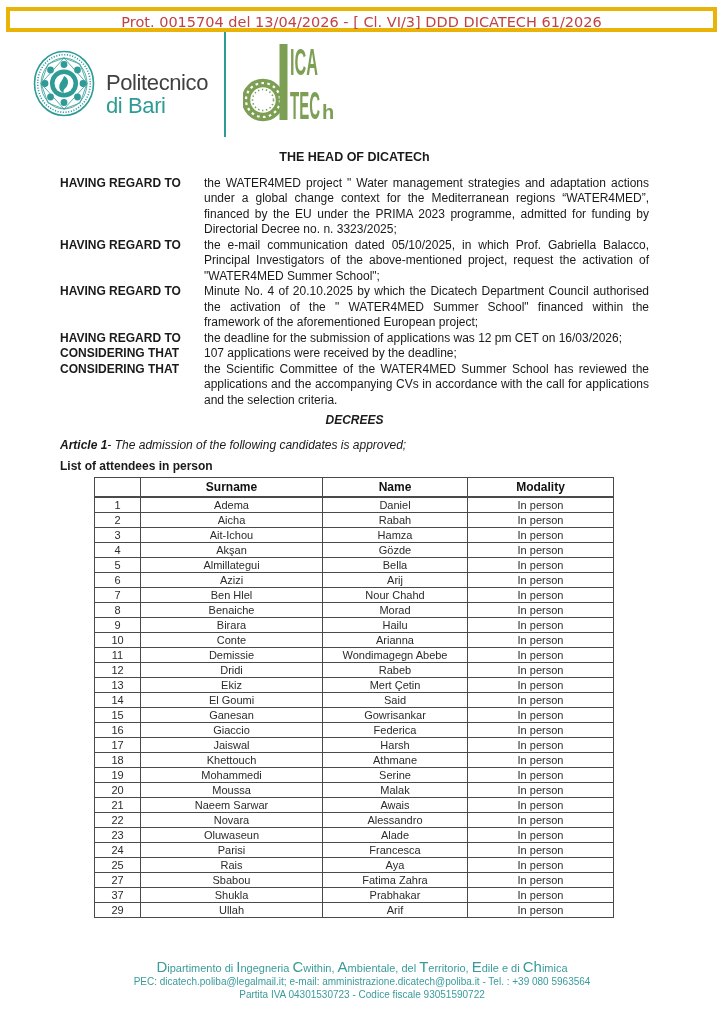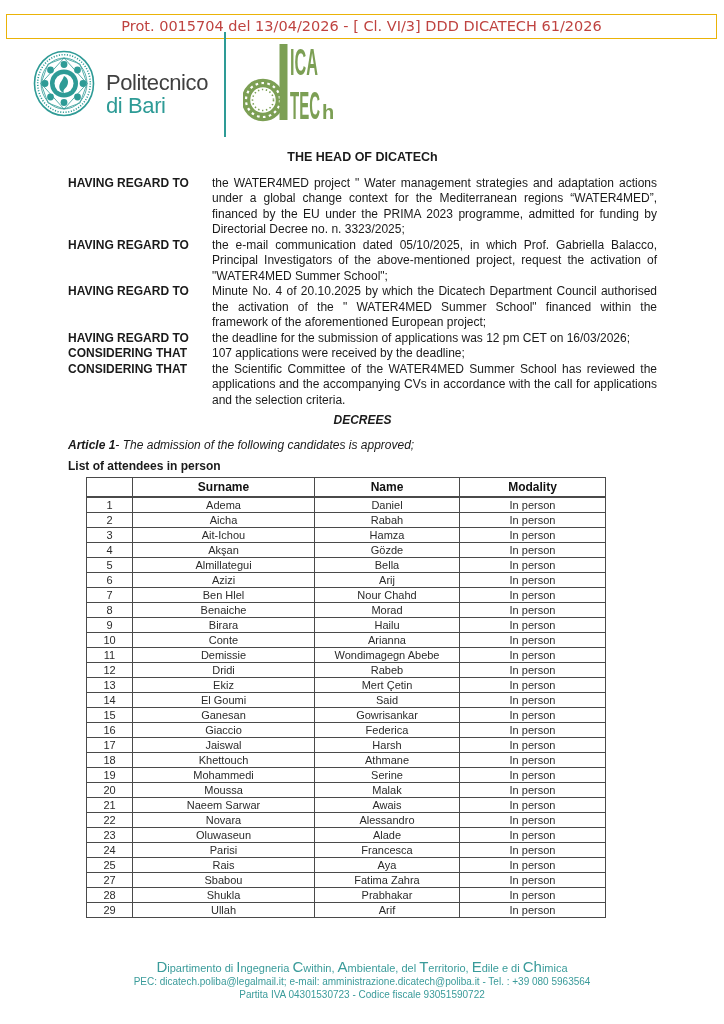--- a/index.html
+++ b/index.html
@@ -5,49 +5,49 @@
   * { margin:0; padding:0; box-sizing:border-box; }
   html,body { background:#e8e8e8; }
   .page {
     position:relative; width:724px; height:1024px; margin:0 auto;
     background:#ffffff; overflow:hidden;
     font-family:"Liberation Sans", sans-serif; color:#1a1a1a;
   }
 
   
   .prot-box {
-    position:absolute; left:6px; top:14px; width:711px; height:25px;
-    border:1px solid #eab308; text-align:center;
+    position:absolute; left:6px; top:7px; width:711px; height:25px;
+    border:4px solid #eab308; text-align:center;
     font-family:"DejaVu Sans", sans-serif;
     font-size:14.5px; line-height:23px; color:#bf4340;
   }
 
   
   .poliba-logo { position:absolute; left:33px; top:50px; display:flex; }
   .poliba-word { margin-left:11px; margin-top:22px; letter-spacing:-0.4px; }
   .poliba-word .l1 { font-size:22px; line-height:22px; color:#404040; }
   .poliba-word .l2 { font-size:22px; line-height:24px; color:#2e9b96; }
   .logo-divider { position:absolute; left:224px; top:32px; width:2px; height:105px; background:#2e9b96; }
 
   .dicatech-logo { position:absolute; left:243px; top:42px; width:95px; height:80px; }
   .dicatech-logo svg { display:block; }
 
   
-  .content { position:absolute; left:68px; top:150px; width:589px; font-size:12px; line-height:15.5px; }
+  .content { position:absolute; left:60px; top:150px; width:589px; font-size:12px; line-height:15.5px; }
   .doc-title { text-align:center; font-weight:bold; font-size:12.5px; margin-bottom:10px; }
   .clause { display:grid; grid-template-columns:130px 1fr; column-gap:14px; }
   .clause .label { font-weight:bold; }
   .clause .text { text-align:justify; }
   .decrees { text-align:center; font-weight:bold; margin-top:5px;font-style:italic; }
   .article { margin-top:9px;font-style:italic; }
   .article b { font-weight:bold; }
   .list-title { font-weight:bold; margin-top:6px; margin-bottom:2px; }
 
   
-  table.attendees { border-collapse:collapse; margin-left:18px; width:519px; table-layout:fixed; }
+  table.attendees { border-collapse:collapse; margin-left:34px; width:519px; table-layout:fixed; }
   .attendees th, .attendees td {
     border:1px solid #4a4a4a; text-align:center; padding:0;
     font-size:11px; height:14px; line-height:14px; color:#2b2b2b;
     overflow:hidden; white-space:nowrap;
   }
   .attendees thead th { font-weight:bold; font-size:12px; height:18px; line-height:18px; border-bottom-width:2px; color:#111; }
 
   
   .footer { position:absolute; left:0; top:959px; width:724px; text-align:center; color:#3a9b9a; }
   .footer .dept { font-size:11px; line-height:15px; }
@@ -313,21 +313,21 @@
             <td>Aya</td>
             <td>In person</td>
           </tr>
           <tr>
             <td>27</td>
             <td>Sbabou</td>
             <td>Fatima Zahra</td>
             <td>In person</td>
           </tr>
           <tr>
-            <td>28</td>
+            <td>37</td>
             <td>Shukla</td>
             <td>Prabhakar</td>
             <td>In person</td>
           </tr>
           <tr>
             <td>29</td>
             <td>Ullah</td>
             <td>Arif</td>
             <td>In person</td>
           </tr>

